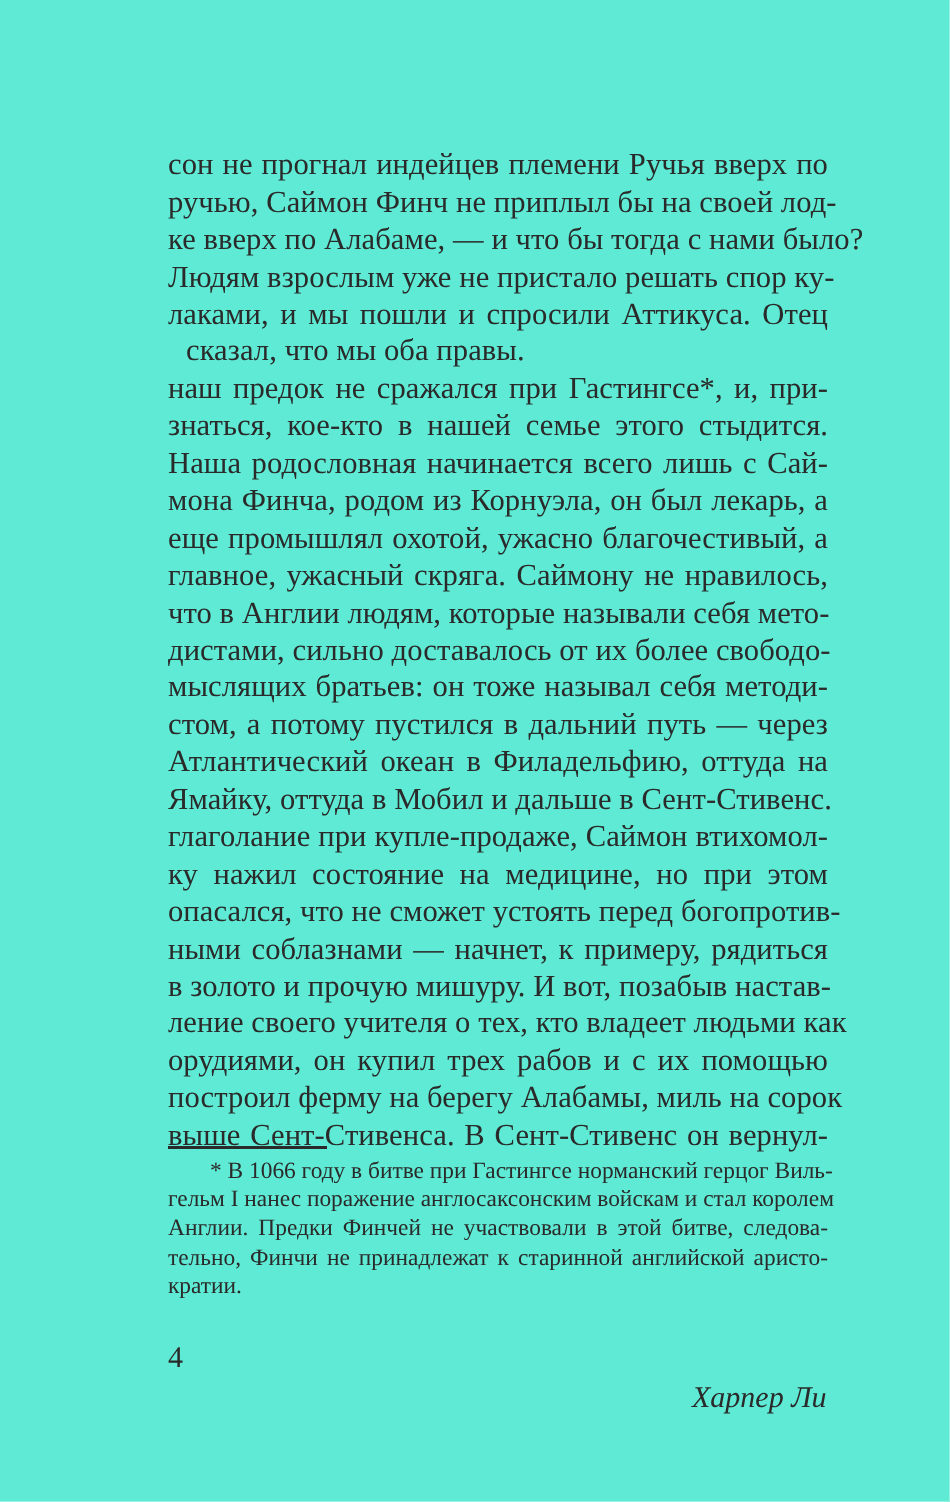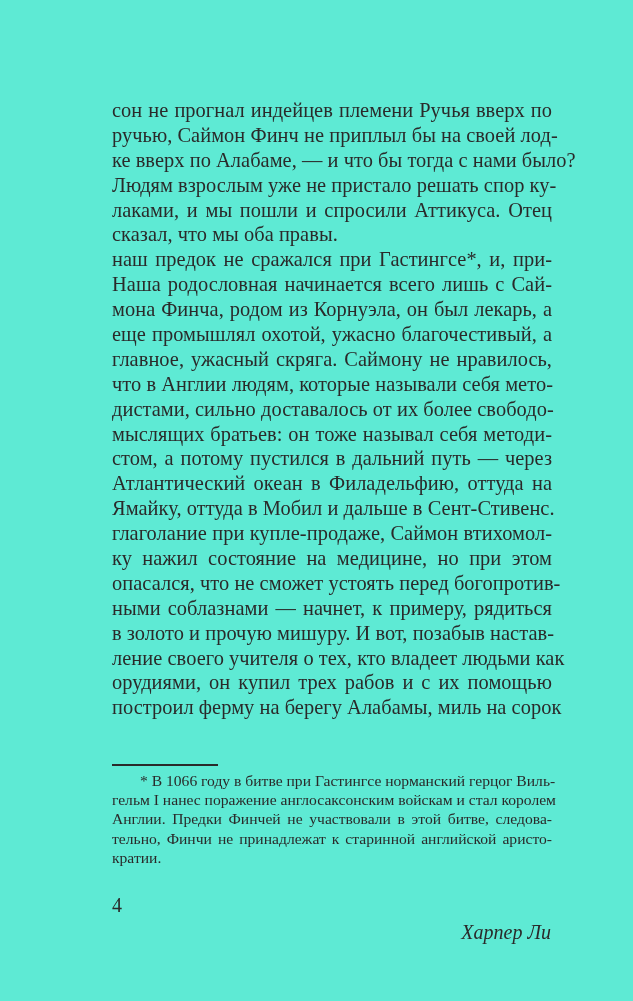--- a/index.html
+++ b/index.html
@@ -32,20 +32,21 @@
     height: 24.9px;
     line-height: 24.9px;
     font-size: 20.4px;
     white-space: nowrap;
     text-align: justify;
     text-align-last: justify;
     letter-spacing: 0.05px;
   }
   .line.last {
     text-align-last: left;
+    margin-left: 12px;
   }
   .line.indent {
     padding-left: 30px;
   }
   .footnote-rule {
     position: absolute;
     left: 112px;
     top: 764px;
     width: 106px;
     height: 2px;
@@ -90,38 +91,40 @@
 <div class="page">
 
   <div class="main-text">
     <span class="line">сон не прогнал индейцев племени Ручья вверх по</span>
     <span class="line">ручью, Саймон Финч не приплыл бы на своей лод-</span>
     <span class="line">ке вверх по Алабаме, — и что бы тогда с нами было?</span>
     <span class="line">Людям взрослым уже не пристало решать спор ку-</span>
     <span class="line">лаками, и мы пошли и спросили Аттикуса. Отец</span>
     <span class="line last">сказал, что мы оба правы.</span>
     <span class="line">наш предок не сражался при Гастингсе*, и, при-</span>
+    <span class="line">знаться, кое-кто в нашей семье этого стыдится.</span>
     <span class="line">Наша родословная начинается всего лишь с Сай-</span>
     <span class="line">мона Финча, родом из Корнуэла, он был лекарь, а</span>
     <span class="line">еще промышлял охотой, ужасно благочестивый, а</span>
     <span class="line">главное, ужасный скряга. Саймону не нравилось,</span>
     <span class="line">что в Англии людям, которые называли себя мето-</span>
     <span class="line">дистами, сильно доставалось от их более свободо-</span>
     <span class="line">мыслящих братьев: он тоже называл себя методи-</span>
     <span class="line">стом, а потому пустился в дальний путь — через</span>
     <span class="line">Атлантический океан в Филадельфию, оттуда на</span>
     <span class="line">Ямайку, оттуда в Мобил и дальше в Сент-Стивенс.</span>
     <span class="line">глаголание при купле-продаже, Саймон втихомол-</span>
     <span class="line">ку нажил состояние на медицине, но при этом</span>
     <span class="line">опасался, что не сможет устоять перед богопротив-</span>
     <span class="line">ными соблазнами — начнет, к примеру, рядиться</span>
     <span class="line">в золото и прочую мишуру. И вот, позабыв настав-</span>
     <span class="line">ление своего учителя о тех, кто владеет людьми как</span>
     <span class="line">орудиями, он купил трех рабов и с их помощью</span>
     <span class="line">построил ферму на берегу Алабамы, миль на сорок</span>
+    <span class="line">выше Сент-Стивенса. В Сент-Стивенс он вернул-</span>
   </div>
 
   <div class="footnote-rule"></div>
 
   <div class="footnote">
     <span class="fline indent">* В 1066 году в битве при Гастингсе норманский герцог Виль-</span>
     <span class="fline">гельм I нанес поражение англосаксонским войскам и стал королем</span>
     <span class="fline">Англии. Предки Финчей не участвовали в этой битве, следова-</span>
     <span class="fline">тельно, Финчи не принадлежат к старинной английской аристо-</span>
     <span class="fline last">кратии.</span>

